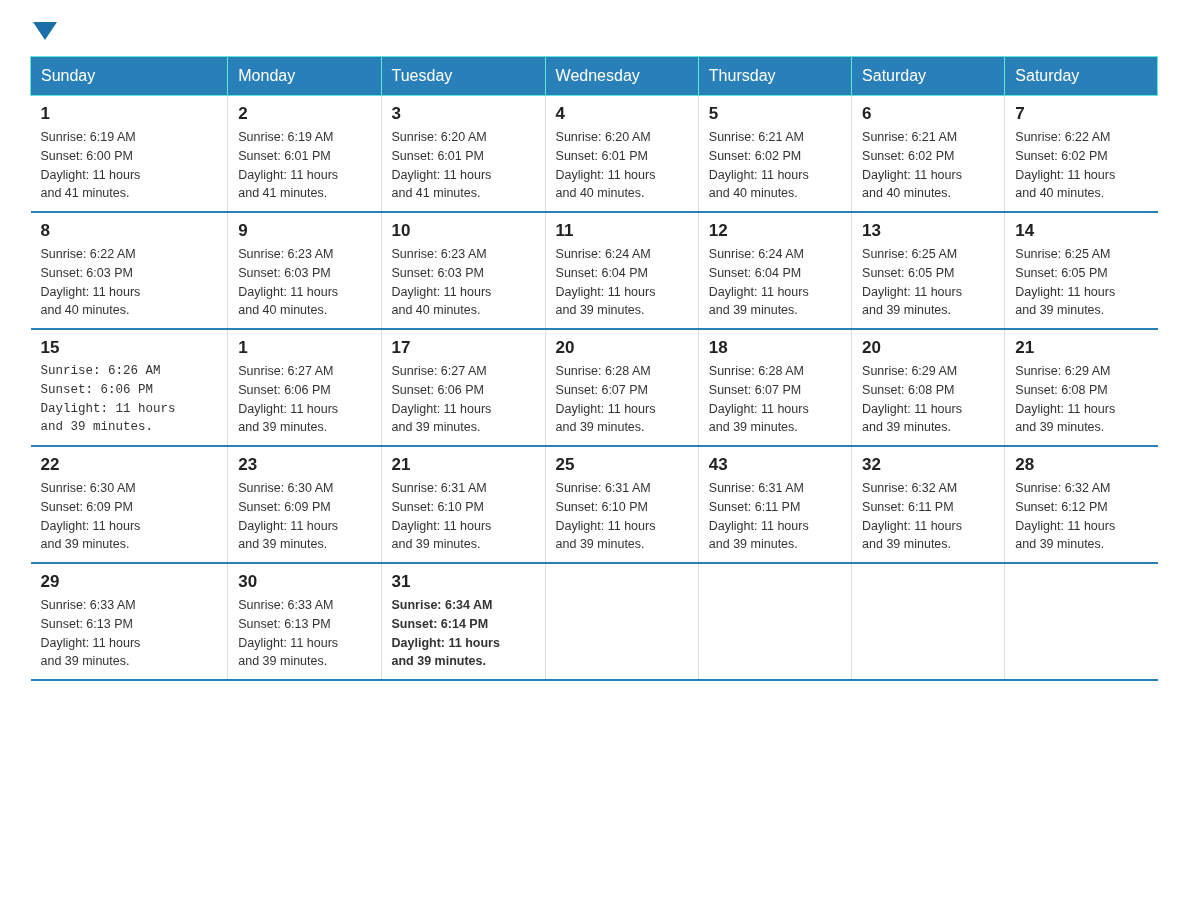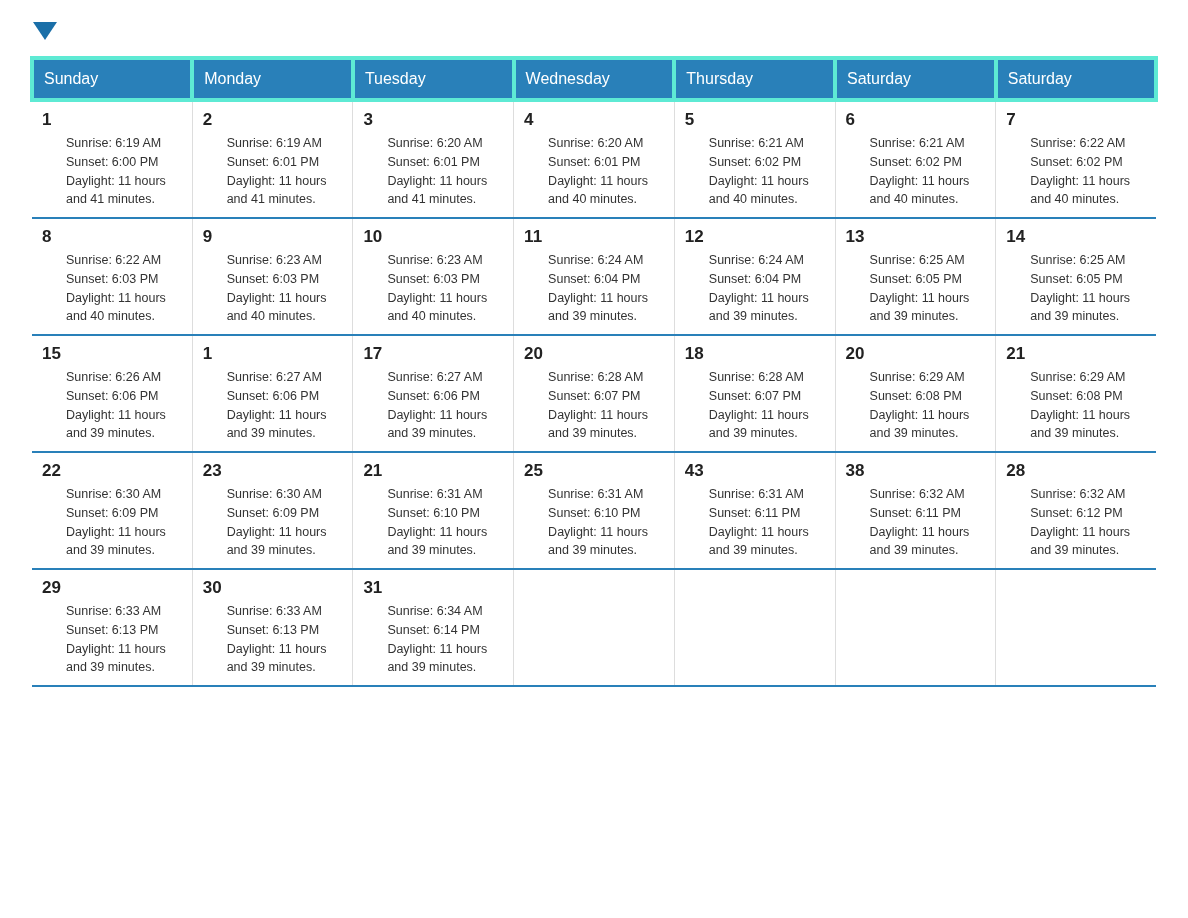--- a/index.html
+++ b/index.html
@@ -66,21 +66,21 @@
     }
     thead tr {
       background: #2980b9;
       color: #fff;
     }
     thead th {
       padding: 10px 10px;
       font-size: 16px;
       font-weight: normal;
       text-align: left;
-      border: 4px solid #5eead4;
+      border: 1px solid #5eead4;
     }
     tbody tr {
       border-bottom: 2px solid #2980b9;
     }
     tbody td {
       vertical-align: top;
       padding: 8px 10px;
       font-size: 13px;
       color: #333;
       border-right: 1px solid #ddd;
@@ -94,21 +94,20 @@
       font-size: 17px;
       font-weight: bold;
       color: #222;
       display: block;
       margin-bottom: 4px;
     }
     .day-info {
       font-size: 12.5px;
       line-height: 1.5;
       color: #333;
-      margin-left: 24px;
     }
     .empty-cell {
       background: #fff;
     }
   </style>
 </head>
 <body>
 
 <div class="header">
   <div class="logo">
@@ -235,21 +234,21 @@
           <span class="day-num">14</span>
           <div class="day-info" style="white-space: pre-line;">Sunrise: 6:25 AM
 Sunset: 6:05 PM
 Daylight: 11 hours
 and 39 minutes.</div>
         </td>
       </tr>
       <tr>
         <td>
           <span class="day-num">15</span>
-          <div class="day-info" style="white-space: pre-line;">Sunrise: 6:26 AM
+          <div class="day-info" style="white-space: pre-line; font-family: Liberation Mono, monospace;">Sunrise: 6:26 AM
 Sunset: 6:06 PM
 Daylight: 11 hours
 and 39 minutes.</div>
         </td>
         <td>
           <span class="day-num">1</span>
           <div class="day-info" style="white-space: pre-line;">Sunrise: 6:27 AM
 Sunset: 6:06 PM
 Daylight: 11 hours
 and 39 minutes.</div>
@@ -320,21 +319,21 @@
 and 39 minutes.</div>
         </td>
         <td>
           <span class="day-num">43</span>
           <div class="day-info" style="white-space: pre-line;">Sunrise: 6:31 AM
 Sunset: 6:11 PM
 Daylight: 11 hours
 and 39 minutes.</div>
         </td>
         <td>
-          <span class="day-num">38</span>
+          <span class="day-num">32</span>
           <div class="day-info" style="white-space: pre-line;">Sunrise: 6:32 AM
 Sunset: 6:11 PM
 Daylight: 11 hours
 and 39 minutes.</div>
         </td>
         <td>
           <span class="day-num">28</span>
           <div class="day-info" style="white-space: pre-line;">Sunrise: 6:32 AM
 Sunset: 6:12 PM
 Daylight: 11 hours
@@ -351,21 +350,21 @@
         </td>
         <td>
           <span class="day-num">30</span>
           <div class="day-info" style="white-space: pre-line;">Sunrise: 6:33 AM
 Sunset: 6:13 PM
 Daylight: 11 hours
 and 39 minutes.</div>
         </td>
         <td>
           <span class="day-num">31</span>
-          <div class="day-info" style="white-space: pre-line;">Sunrise: 6:34 AM
+          <div class="day-info" style="white-space: pre-line; font-weight: bold;">Sunrise: 6:34 AM
 Sunset: 6:14 PM
 Daylight: 11 hours
 and 39 minutes.</div>
         </td>
         <td class="empty-cell"></td>
         <td class="empty-cell"></td>
         <td class="empty-cell"></td>
         <td class="empty-cell"></td>
       </tr>
     </tbody>

